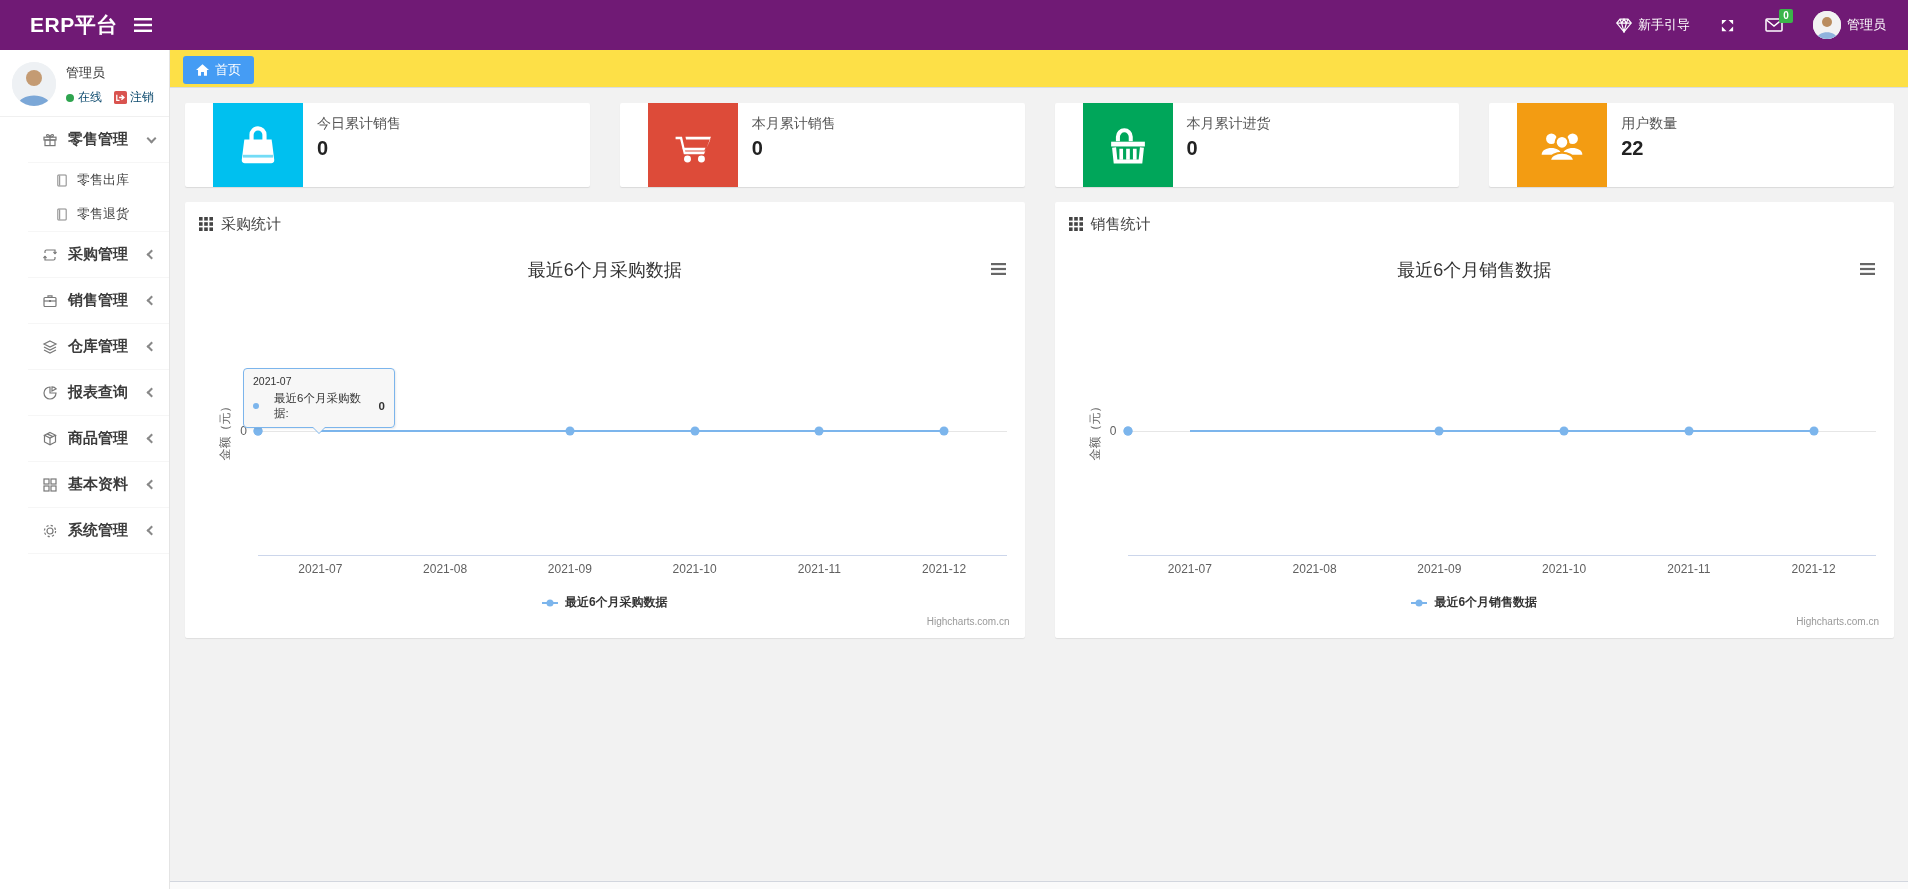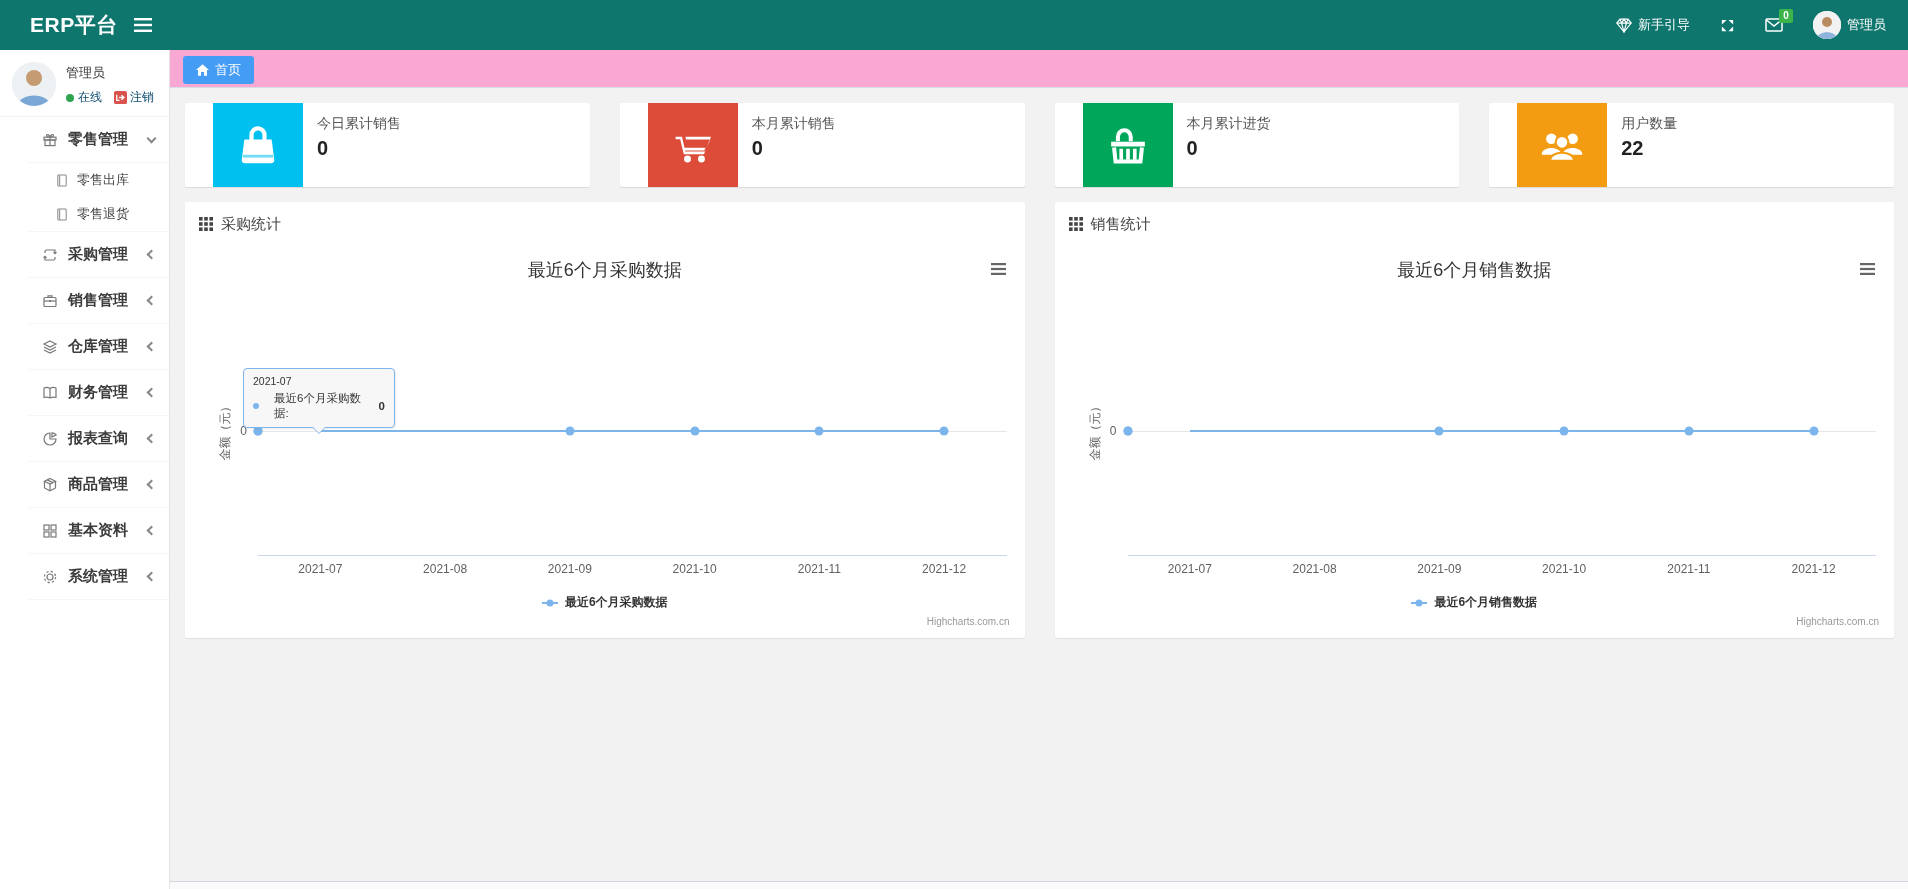--- a/index.html
+++ b/index.html
@@ -29,21 +29,21 @@
   .menu-item { height:46px; display:flex; align-items:center; padding:0 14px; gap:10px; border-bottom:1px solid #f6f6f6; cursor:pointer; }
   .menu-item .label { font-size:15px; color:#3c3c3c; font-weight:bold; flex:1; }
   .chev { display:inline-block; width:7px; height:7px; border-left:2px solid #888; border-bottom:2px solid #888; }
   .chev.left { transform:rotate(45deg); }
   .chev.down { transform:rotate(-45deg); margin-top:-3px; }
   .submenu { list-style:none; border-bottom:1px solid #f6f6f6; }
   .submenu-item { height:34px; display:flex; align-items:center; padding-left:28px; gap:9px; font-size:13px; color:#444; cursor:pointer; }
 
   
   .main { position:absolute; left:170px; top:50px; right:0; bottom:0; }
-  .tabstrip { height:38px; background:#f9a8d4; border-bottom:1px solid #d9dde3; padding:6px 0 0 13px; }
+  .tabstrip { height:38px; background:#fde047; border-bottom:1px solid #d9dde3; padding:6px 0 0 13px; }
   .tab { display:inline-flex; align-items:center; gap:6px; height:28px; padding:0 13px; border-radius:3px; color:#fff; font-size:13px; cursor:pointer; background:#459cf4; }
   .content { padding:15px 14px 0 15px; }
 
   
   .cards { display:grid; grid-template-columns:repeat(4,1fr); gap:30px; margin-bottom:15px; }
   .card { background:#fff; height:84px; display:flex; box-shadow:0 1px 1px rgba(0,0,0,0.1); border-radius:2px; overflow:hidden; cursor:pointer;padding-left:28px; }
   .card-icon { width:90px; flex:0 0 90px; display:flex; align-items:center; justify-content:center; }
   .card-body { padding:12px 14px; }
   .card-label { font-size:14px; color:#555; margin-bottom:4px; }
   .card-value { font-size:20px; font-weight:bold; color:#222; }
@@ -85,21 +85,21 @@
   .main-footer { position:absolute; left:0; right:0; bottom:0; height:8px; background:#fafafa; border-top:1px solid #d2d6de; }
 
   .icon16 { width:16px; height:16px; flex:0 0 16px; }
   svg { display:block; }
 </style>
 </head>
 <body>
 
 <div class="app">
 
-  <div class="navbar" style="background: #0f766e;">
+  <div class="navbar" style="background: #701a75;">
     <div class="brand">ERP平台</div>
     <div class="nav-toggle">
       <span>
         <svg width="18" height="14" viewBox="0 0 18 14">
             <rect x="0" y="0" width="18" height="2.4" fill="#fff"></rect>
             <rect x="0" y="5.8" width="18" height="2.4" fill="#fff"></rect>
             <rect x="0" y="11.6" width="18" height="2.4" fill="#fff"></rect>
           </svg>
       </span>
     </div>
@@ -237,30 +237,20 @@
               <path d="M2 8 L8 11 L14 8"></path>
               <path d="M2 11 L8 14 L14 11"></path>
             </svg>
         </span>
         <span class="label">仓库管理</span>
         <span class="chev left"></span>
       </li>
       <li class="menu-item">
         <span class="icon16">
           <svg viewBox="0 0 16 16" fill="none" stroke="#787878" stroke-width="1.2">
-              <path d="M2 3 C4 2 6 2.2 8 3.5 C10 2.2 12 2 14 3 V12.5 C12 11.8 10 12 8 13 C6 12 4 11.8 2 12.5 Z"></path>
-              <line x1="8" y1="3.5" x2="8" y2="13"></line>
-            </svg>
-        </span>
-        <span class="label">财务管理</span>
-        <span class="chev left"></span>
-      </li>
-      <li class="menu-item">
-        <span class="icon16">
-          <svg viewBox="0 0 16 16" fill="none" stroke="#787878" stroke-width="1.2">
               <path d="M8 8 V2 A6 6 0 1 0 14 8 Z"></path>
               <path d="M10 6 L14.2 3.8 A6 6 0 0 0 10 1.8 Z"></path>
             </svg>
         </span>
         <span class="label">报表查询</span>
         <span class="chev left"></span>
       </li>
       <li class="menu-item">
         <span class="icon16">
           <svg viewBox="0 0 16 16" fill="none" stroke="#787878" stroke-width="1.2">

